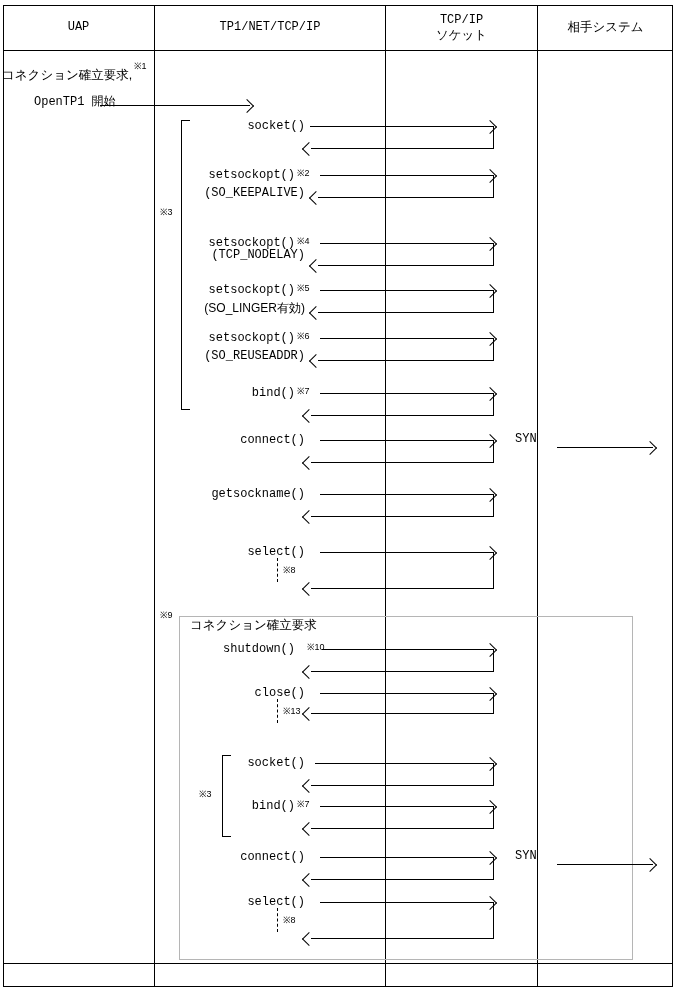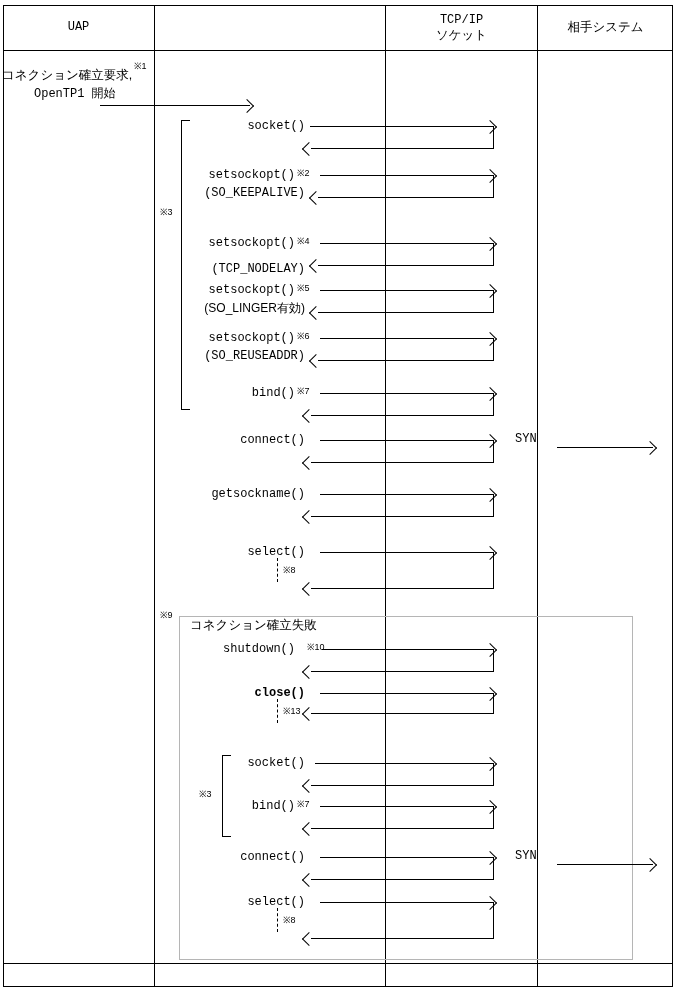--- a/index.html
+++ b/index.html
@@ -93,27 +93,28 @@
 
   <div class="vline" style="left:154px; top:5px; height:982px;"></div>
   <div class="vline" style="left:385px; top:5px; height:982px;"></div>
   <div class="vline" style="left:537px; top:5px; height:982px;"></div>
 
   <div class="hline" style="left:3px; top:50px; width:670px;"></div>
 
   <div class="hline" style="left:3px; top:963px; width:670px;"></div>
 
   <div class="colhead" style="left:3px; top:20px; width:151px;">UAP</div>
+  <div class="colhead" style="left:155px; top:20px; width:230px;">TP1/NET/TCP/IP</div>
   <div class="colhead" style="left:386px; top:13px; width:151px;">TCP/IP</div>
   <div class="colhead jp" style="left:386px; top:28px; width:151px;">ソケット</div>
   <div class="colhead jp" style="left:538px; top:20px; width:135px;">相手システム</div>
 
   <div class="noteid" style="left:134px; top:59px;">※1</div>
   <div class="label jp" style="left:2px; top:68px; font-size:12.5px;">コネクション確立要求,</div>
-  <div class="label" style="left:34px; top:87px;">OpenTP1 開始</div>
+  <div class="label" style="left:34px; top:95px;">OpenTP1 開始</div>
 
   <div class="plainline" style="left:100px; top:105px; width:150px;"></div>
   <div class="chev right" style="left:242px; top:100.5px;"></div>
 
   <div class="bracket" style="left:181px; top:120px; width:9px; height:290px;"></div>
   <div class="noteid" style="left:160px; top:205px;">※3</div>
 
   <div class="label r" style="left:130px; top:119px; width:175px;">socket()</div>
   <div class="plainline" style="left:310px; top:126px; width:183px;"></div>
   <div class="chev right" style="left:485px; top:121.5px;"></div>
@@ -125,21 +126,21 @@
   <div class="noteid" style="left:297px; top:166px;">※2</div>
   <div class="label r" style="left:120px; top:186px; width:185px;">(SO_KEEPALIVE)</div>
   <div class="plainline" style="left:320px; top:175px; width:173px;"></div>
   <div class="chev right" style="left:485px; top:170.5px;"></div>
   <div class="plainline" style="left:318px; top:197px; width:175px;"></div>
   <div class="chev left" style="left:311px; top:192.5px;"></div>
   <div class="vline" style="left:493px; top:175px; height:23px;"></div>
 
   <div class="label r" style="left:120px; top:236px; width:175px;">setsockopt()</div>
   <div class="noteid" style="left:297px; top:234px;">※4</div>
-  <div class="label r" style="left:120px; top:262px; width:185px;">(TCP_NODELAY)</div>
+  <div class="label r" style="left:120px; top:248px; width:185px;">(TCP_NODELAY)</div>
   <div class="plainline" style="left:320px; top:243px; width:173px;"></div>
   <div class="chev right" style="left:485px; top:238.5px;"></div>
   <div class="plainline" style="left:318px; top:265px; width:175px;"></div>
   <div class="chev left" style="left:311px; top:260.5px;"></div>
   <div class="vline" style="left:493px; top:243px; height:23px;"></div>
 
   <div class="label r" style="left:120px; top:283px; width:175px;">setsockopt()</div>
   <div class="noteid" style="left:297px; top:281px;">※5</div>
   <div class="label r jp" style="left:120px; top:301px; width:185px; font-size:12px;">(SO_LINGER有効)</div>
   <div class="plainline" style="left:320px; top:290px; width:173px;"></div>
@@ -186,31 +187,31 @@
   <div class="plainline" style="left:320px; top:552px; width:173px;"></div>
   <div class="chev right" style="left:485px; top:547.5px;"></div>
   <div class="vdash" style="left:277px; top:558px; height:24px;"></div>
   <div class="noteid" style="left:283px; top:563px;">※8</div>
   <div class="plainline" style="left:311px; top:588px; width:182px;"></div>
   <div class="chev left" style="left:304px; top:583.5px;"></div>
   <div class="vline" style="left:493px; top:552px; height:37px;"></div>
 
   <div class="noteid" style="left:160px; top:608px;">※9</div>
   <div class="groupbox" style="left:179px; top:616px; width:454px; height:344px;"></div>
-  <div class="label jp" style="left:190px; top:618px; font-size:12.5px;">コネクション確立失敗</div>
+  <div class="label jp" style="left:190px; top:618px; font-size:12.5px;">コネクション確立要求</div>
 
   <div class="label r" style="left:120px; top:642px; width:175px;">shutdown()</div>
   <div class="noteid" style="left:307px; top:640px;">※10</div>
   <div class="plainline" style="left:322px; top:649px; width:171px;"></div>
   <div class="chev right" style="left:485px; top:644.5px;"></div>
   <div class="plainline" style="left:311px; top:671px; width:182px;"></div>
   <div class="chev left" style="left:304px; top:666.5px;"></div>
   <div class="vline" style="left:493px; top:649px; height:23px;"></div>
 
-  <div class="label r" style="left:130px; top:686px; width:175px;font-weight:bold;">close()</div>
+  <div class="label r" style="left:130px; top:686px; width:175px;">close()</div>
   <div class="plainline" style="left:320px; top:693px; width:173px;"></div>
   <div class="chev right" style="left:485px; top:688.5px;"></div>
   <div class="vdash" style="left:277px; top:699px; height:24px;"></div>
   <div class="noteid" style="left:283px; top:704px;">※13</div>
   <div class="plainline" style="left:311px; top:713px; width:182px;"></div>
   <div class="chev left" style="left:304px; top:708.5px;"></div>
   <div class="vline" style="left:493px; top:693px; height:21px;"></div>
 
   <div class="bracket" style="left:222px; top:755px; width:9px; height:82px;"></div>
   <div class="noteid" style="left:199px; top:787px;">※3</div>

